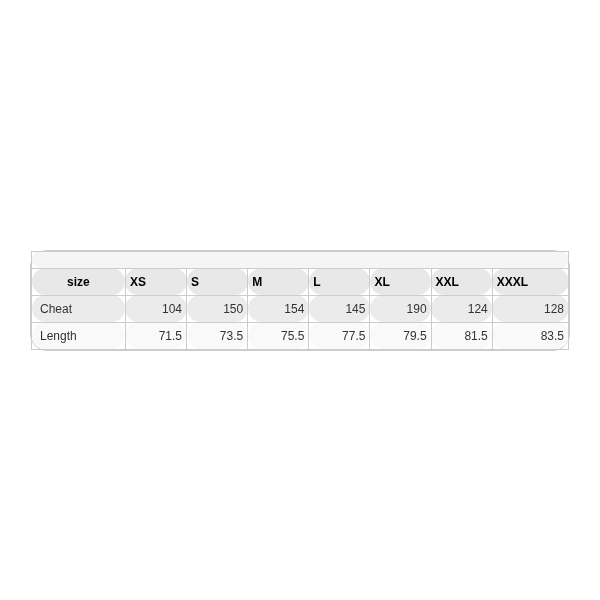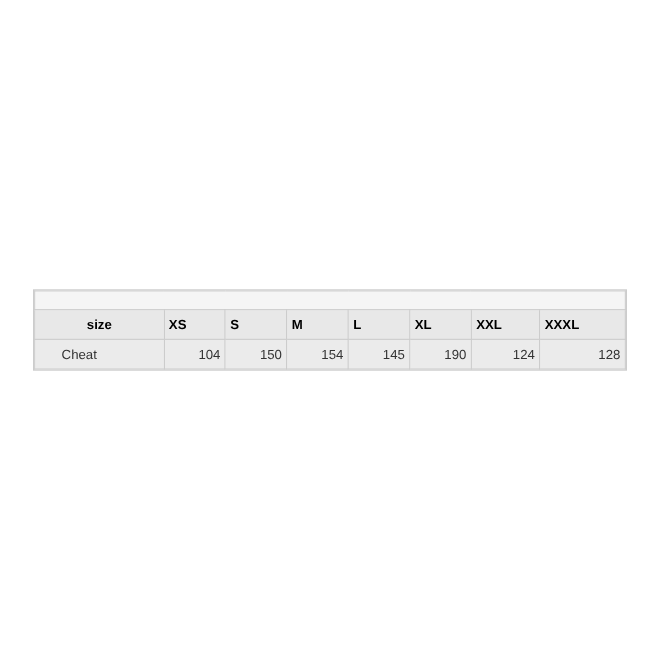--- a/index.html
+++ b/index.html
@@ -1,18 +1,19 @@
 <!DOCTYPE html>
 <html><head>
   <meta charset="utf-8">
   <style>
     * {
       margin: 0;
       padding: 0;
       box-sizing: border-box;
+      border-radius: 17px;
     }
 
     body {
       width: 600px;
       height: 600px;
       background-color: #ffffff;
       display: flex;
       align-items: center;
       justify-content: center;
       font-family: Arial, sans-serif;
@@ -55,21 +56,21 @@
     .data-row td {
       text-align: right;
       padding: 6px 4px;
       border: 1px solid #cccccc;
       font-size: 12px;
       color: #333;
     }
 
     .data-row td:first-child {
       text-align: left;
-      padding-left: 24px;
+      padding-left: 8px;
       font-size: 12px;
       margin-left: 35px;
     }
 
     .data-row.even {
       background-color: #f9f9f9;
     }
 
     .data-row.odd {
       background-color: #ebebeb;
@@ -98,15 +99,25 @@
     <tr class="data-row odd">
           <td>Cheat</td>
           <td>104</td>
           <td>150</td>
           <td>154</td>
           <td>145</td>
           <td>190</td>
           <td>124</td>
           <td>128</td>
         </tr>
+        <tr class="data-row even">
+          <td>Length</td>
+          <td>71.5</td>
+          <td>73.5</td>
+          <td>75.5</td>
+          <td>77.5</td>
+          <td>79.5</td>
+          <td>81.5</td>
+          <td>83.5</td>
+        </tr>
       </tbody>
   </table>
 </div>
 
 </body></html>

